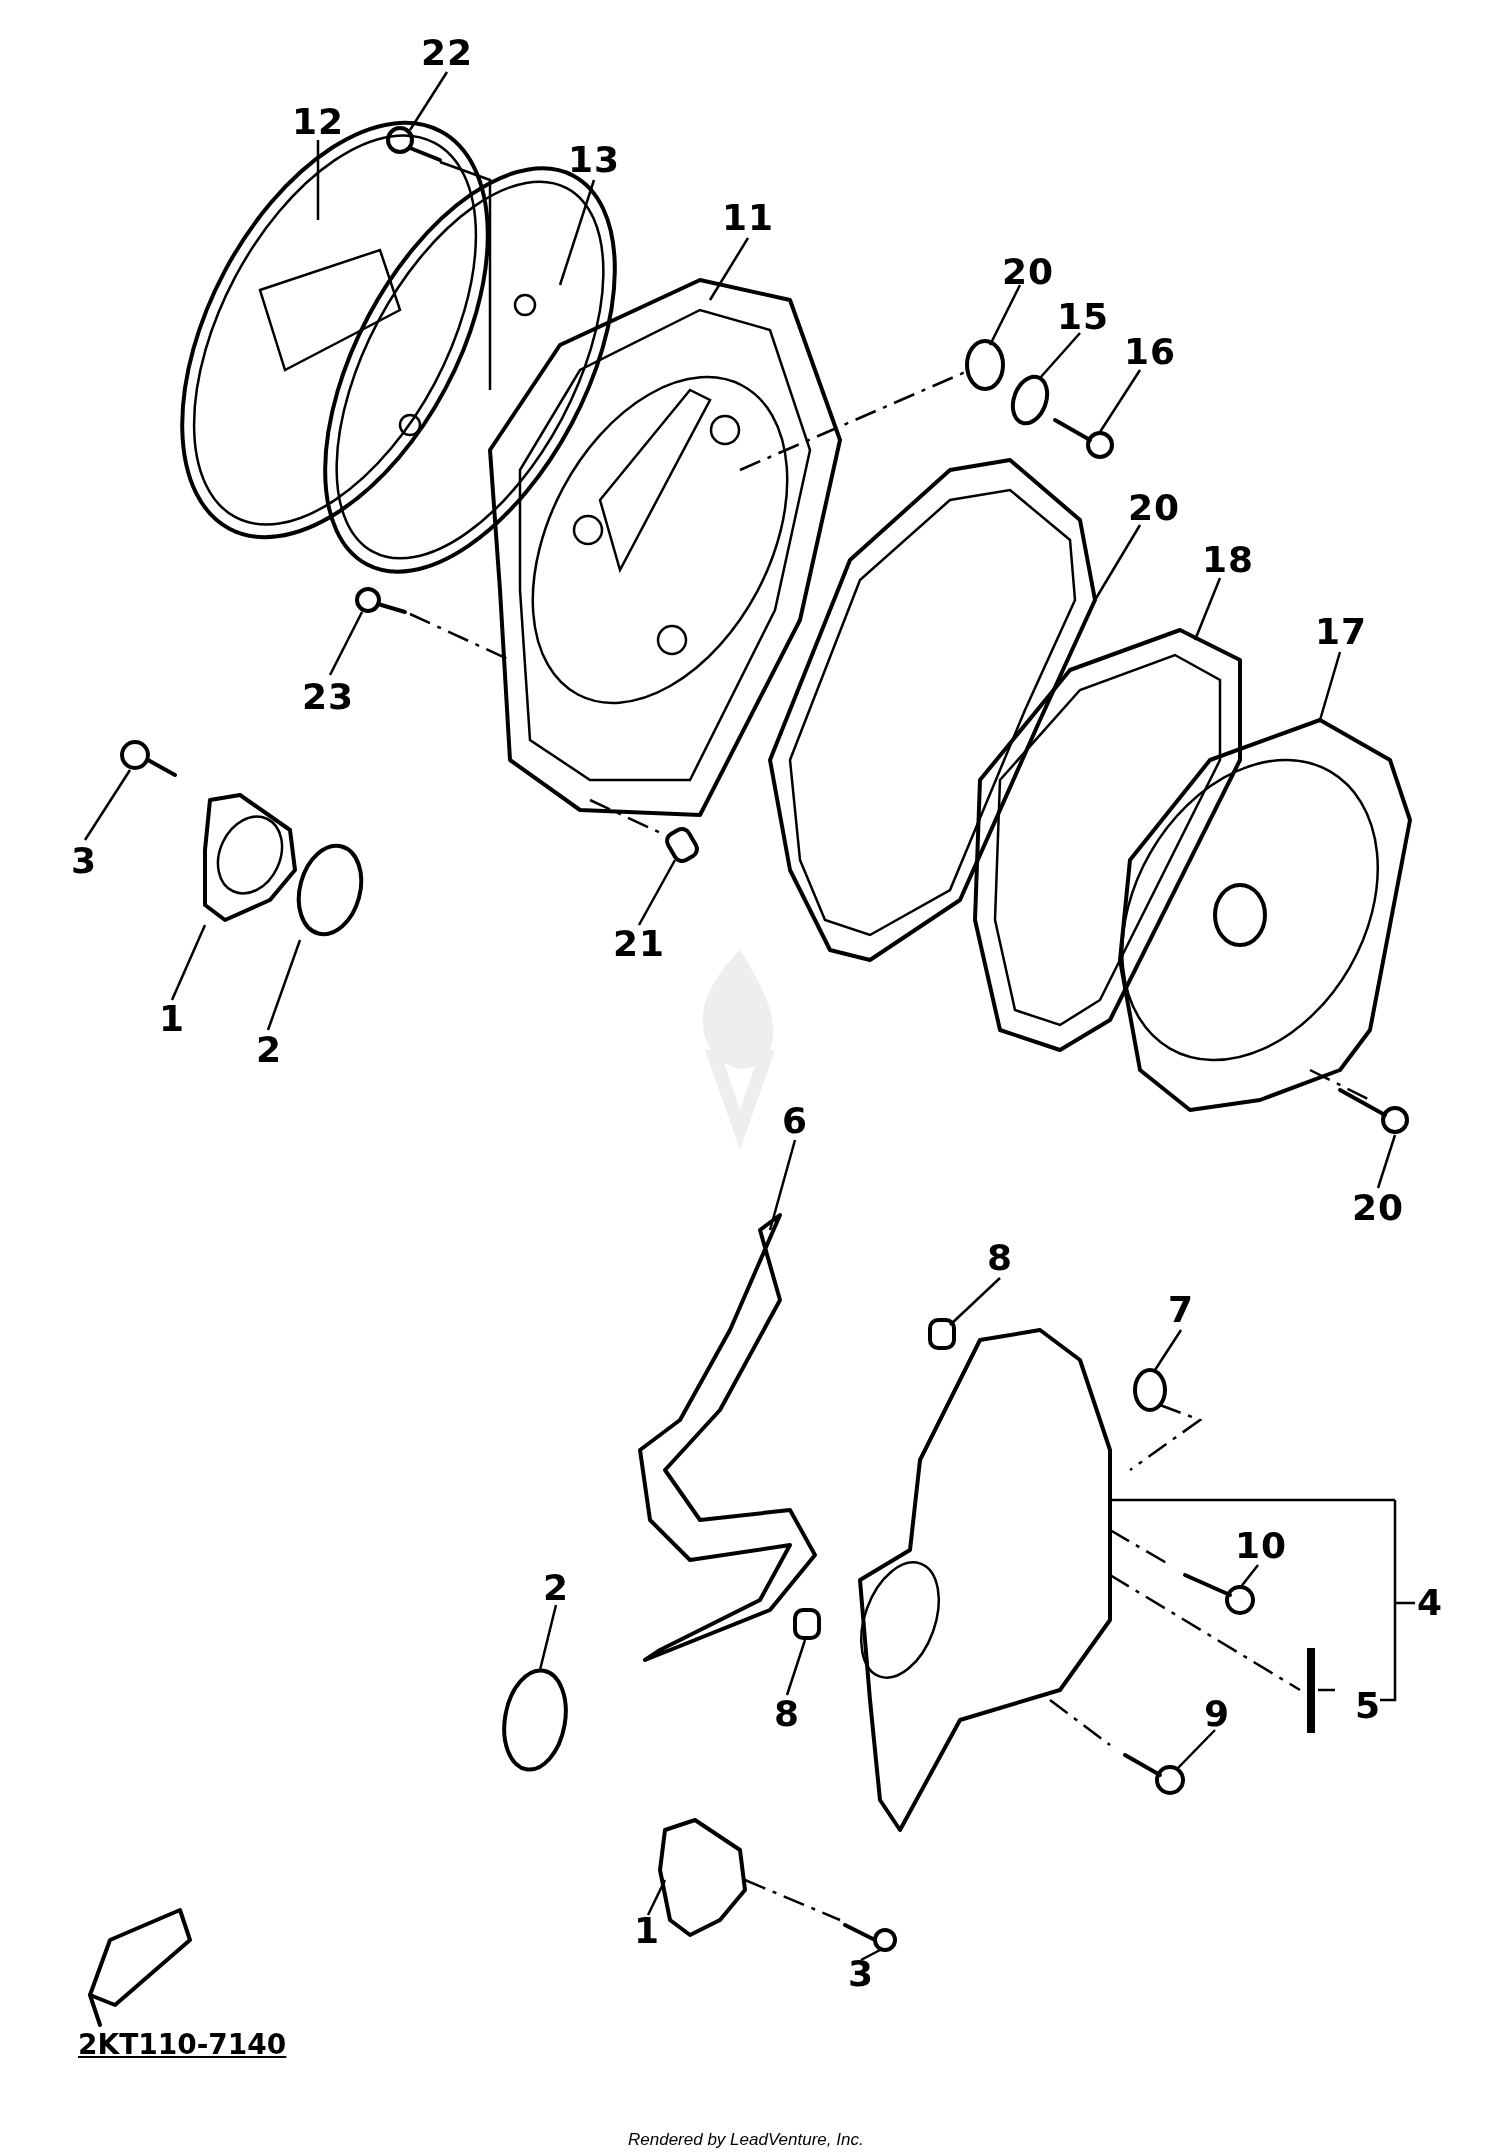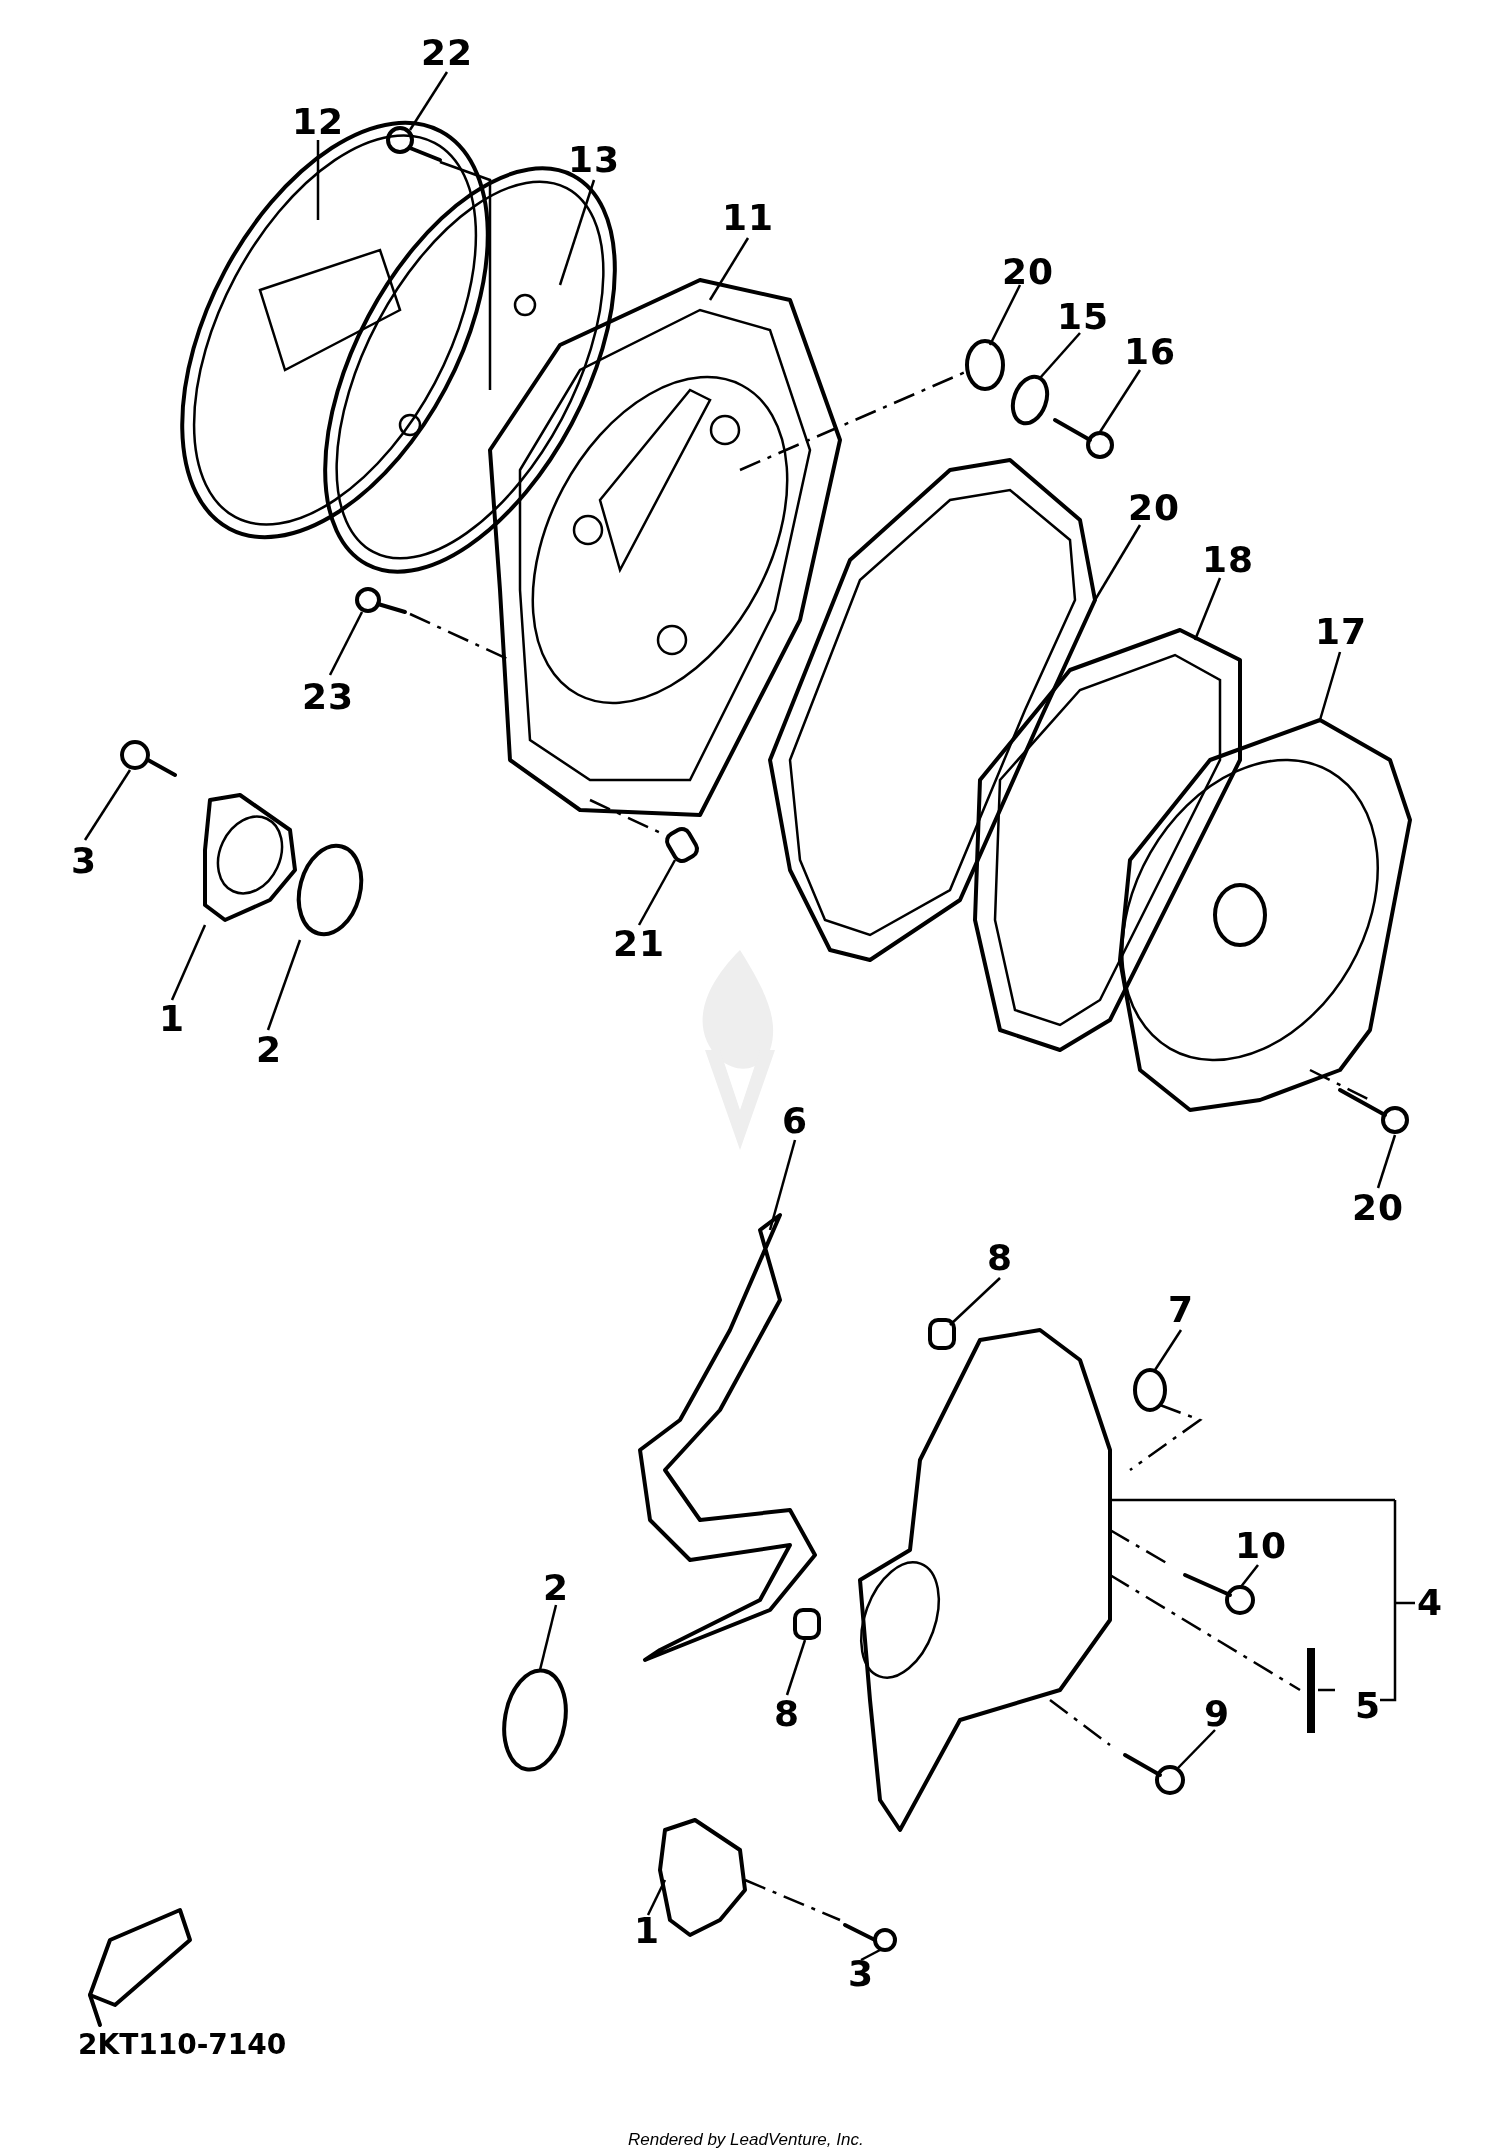--- a/index.html
+++ b/index.html
@@ -4,21 +4,21 @@
 <style>
   html,body{margin:0;padding:0;background:#ffffff;}
   #stage{position:relative;width:1500px;height:2156px;background:#ffffff;overflow:hidden;}
   svg{position:absolute;left:0;top:0;}
   .ln{stroke:#000;stroke-width:4;fill:none;stroke-linejoin:round;stroke-linecap:round;}
   .thin{stroke:#000;stroke-width:2.5;fill:none;}
   .dash{stroke:#000;stroke-width:2.5;fill:none;stroke-dasharray:22 8 4 8;}
   .solid{fill:#000;}
   .callout{position:absolute;font-family:"DejaVu Sans",sans-serif;font-weight:bold;font-size:36px;color:#000;transform:translate(-50%,-50%);line-height:1;letter-spacing:1px;}
   .wm-text{position:absolute;left:495px;top:1185px;font-family:"DejaVu Sans",sans-serif;font-weight:bold;font-size:58px;letter-spacing:16px;color:#e6e6e6;}
-  .partno{position:absolute;left:78px;top:2028px;font-family:"DejaVu Sans",sans-serif;font-weight:bold;font-size:28px;color:#000;}
+  .partno{position:absolute;left:78px;top:2028px;font-family:"DejaVu Sans",sans-serif;font-weight:bold;font-size:28px;color:#000;text-decoration:underline;}
   .copyright{position:absolute;left:60px;top:2090px;font-family:"Liberation Sans",sans-serif;font-size:47px;color:#000;white-space:nowrap;}
   .rendered{position:absolute;left:608px;top:2130px;font-family:"Liberation Sans",sans-serif;font-size:17px;color:#000;font-style:italic;white-space:nowrap;padding-left:20px;}
 </style>
 </head>
 <body>
 
 <div id="stage">
 
   <svg width="1500" height="2156">
     <path d="M740 950 C700 990 690 1030 720 1060 C740 1075 760 1070 770 1050 C780 1020 765 990 740 950 Z" fill="#eeeeee"></path>

